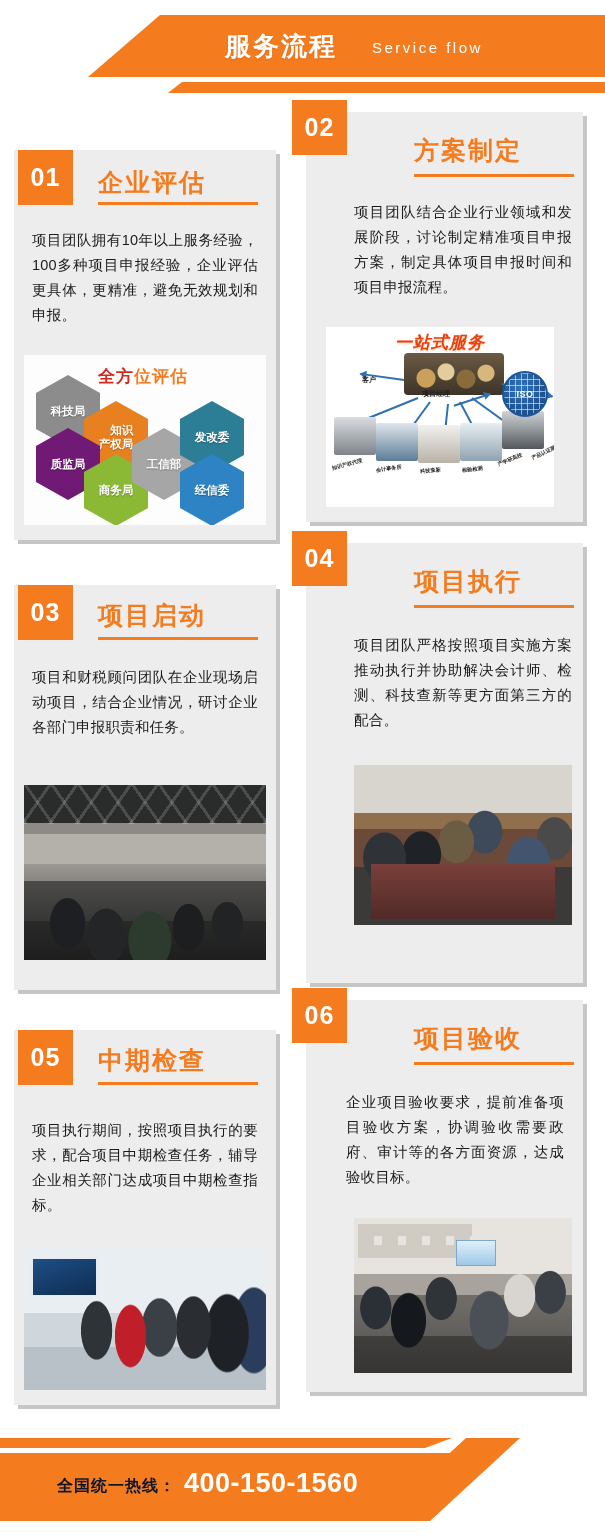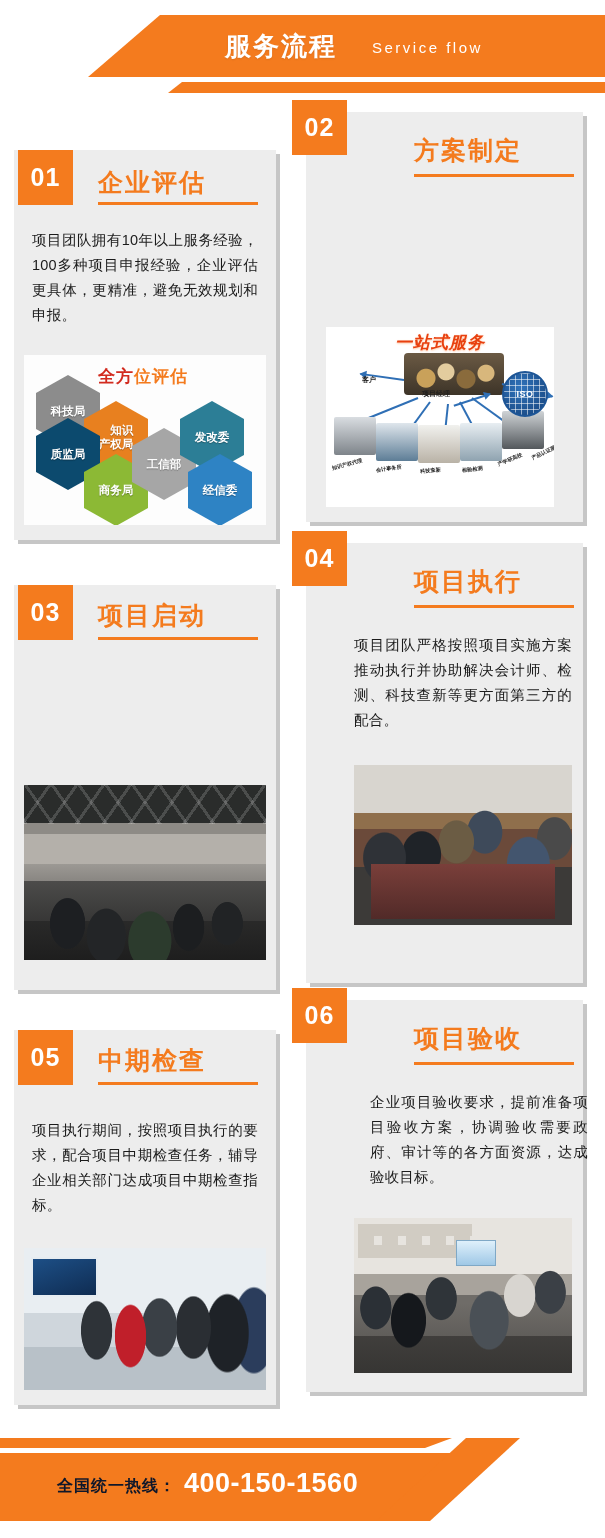--- a/index.html
+++ b/index.html
@@ -377,32 +377,33 @@
   <div class="title-rule" style="left:84px; top:52px; width:160px;"></div>
   <div class="card-body" style="left:18px; top:78px; width:226px;">项目团队拥有10年以上服务经验，100多种项目申报经验，企业评估更具体，更精准，避免无效规划和申报。</div>
 
   <div class="hex-wrap" style="left:10px; top:205px; width:242px; height:170px;">
     <div class="hex-title" style="left:74px; top:10px;text-align:right;">
       <span class="r">全方</span><span class="o">位评估</span>
     </div>
     <div class="hex" style="left:12px;  top:20px; background:#8C8C8C;">科技局</div>
     <div class="hex" style="left:60px;  top:46px; background:#E8801F; white-space:pre-line;">知识
 产权局</div>
-    <div class="hex" style="left:12px;  top:63px; background:#0c4a6e;">质监局</div>
+    <div class="hex" style="left:12px;  top:73px; background:#701a75;">质监局</div>
     <div class="hex" style="left:60px;  top:99px; background:#8CB935;">商务局</div>
     <div class="hex" style="left:108px; top:73px; background:#A6A6A6;">工信部</div>
     <div class="hex" style="left:156px; top:46px; background:#2C7E96;">发改委</div>
-    <div class="hex" style="left:156px; top:99px; background:#2E83C4;margin-left:8px;">经信委</div>
+    <div class="hex" style="left:156px; top:99px; background:#2E83C4;">经信委</div>
   </div>
 </div>
 
 <div class="card right" style="top:112px; height:410px;">
   <div class="badge" style="left:-14px; top:-12px;">02</div>
   <div class="card-title" style="left:108px; top:22px;">方案制定</div>
   <div class="title-rule" style="left:108px; top:62px; width:160px;"></div>
+  <div class="card-body" style="left:48px; top:88px; width:218px;">项目团队结合企业行业领域和发展阶段，讨论制定精准项目申报方案，制定具体项目申报时间和项目申报流程。</div>
 
   <div class="flow-wrap" style="left:20px; top:215px; width:228px; height:180px;">
     <div class="flow-title">一站式服务</div>
     <div class="flow-hub"></div>
 
     <div class="flow-arrow" style="left:78px;  top:52px; width:44px; transform:rotate(188deg);"></div>
     <div class="flow-arrow" style="left:126px; top:66px; width:38px; transform:rotate(-18deg); transform-origin:right center;"></div>
     <div class="flow-arrow" style="left:176px; top:56px; width:52px; transform:rotate(14deg);"></div>
     <div class="flow-arrow" style="left:92px;  top:70px; width:70px; transform:rotate(158deg);"></div>
     <div class="flow-arrow" style="left:104px; top:74px; width:50px; transform:rotate(126deg);"></div>
@@ -427,20 +428,21 @@
     <div class="flow-lbl" style="left:136px; top:140px; transform:rotate(-6deg);">检验检测</div>
     <div class="flow-lbl" style="left:172px; top:134px; transform:rotate(-22deg);">产学研高校</div>
     <div class="flow-lbl" style="left:206px; top:128px; transform:rotate(-26deg);">产品认证服务</div>
   </div>
 </div>
 
 <div class="card left" style="top:585px; height:405px;">
   <div class="badge" style="left:4px; top:0;">03</div>
   <div class="card-title" style="left:84px; top:14px;">项目启动</div>
   <div class="title-rule" style="left:84px; top:52px; width:160px;"></div>
+  <div class="card-body" style="left:18px; top:80px; width:226px;">项目和财税顾问团队在企业现场启动项目，结合企业情况，研讨企业各部门申报职责和任务。</div>
   <div class="photo" style="left:10px; top:200px; width:242px; height:175px;">
     <div class="ph-inner ph-meet03"></div>
   </div>
 </div>
 
 <div class="card right" style="top:543px; height:440px;">
   <div class="badge" style="left:-14px; top:-12px;">04</div>
   <div class="card-title" style="left:108px; top:22px;">项目执行</div>
   <div class="title-rule" style="left:108px; top:62px; width:160px;"></div>
   <div class="card-body" style="left:48px; top:90px; width:218px;">项目团队严格按照项目实施方案推动执行并协助解决会计师、检测、科技查新等更方面第三方的配合。</div>
@@ -456,21 +458,21 @@
   <div class="card-body" style="left:18px; top:88px; width:226px;">项目执行期间，按照项目执行的要求，配合项目中期检查任务，辅导企业相关部门达成项目中期检查指标。</div>
   <div class="photo" style="left:10px; top:218px; width:242px; height:142px;">
     <div class="ph-inner ph-visit05"></div>
   </div>
 </div>
 
 <div class="card right" style="top:1000px; height:392px;">
   <div class="badge" style="left:-14px; top:-12px;">06</div>
   <div class="card-title" style="left:108px; top:22px;">项目验收</div>
   <div class="title-rule" style="left:108px; top:62px; width:160px;"></div>
-  <div class="card-body" style="left:64px; top:90px; width:218px;">企业项目验收要求，提前准备项目验收方案，协调验收需要政府、审计等的各方面资源，达成验收目标。</div>
+  <div class="card-body" style="left:40px; top:90px; width:218px;">企业项目验收要求，提前准备项目验收方案，协调验收需要政府、审计等的各方面资源，达成验收目标。</div>
   <div class="photo" style="left:48px; top:218px; width:218px; height:155px;">
     <div class="ph-inner ph-accept06"></div>
     <div class="scr06"></div>
   </div>
 </div>
 
 <div class="footer">
   <div class="footer-stripe"></div>
   <div class="footer-band"></div>
   <div class="footer-wedge"></div>

